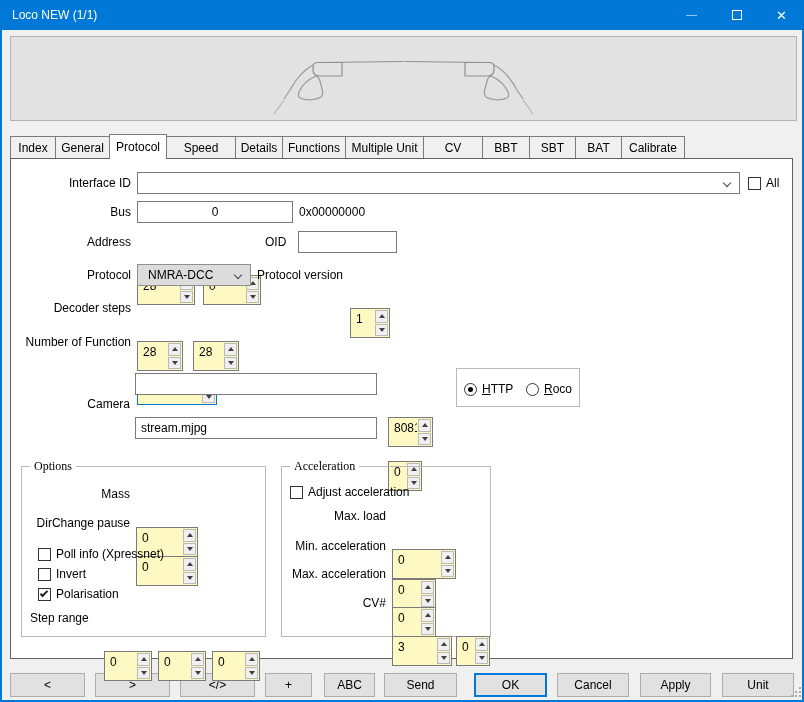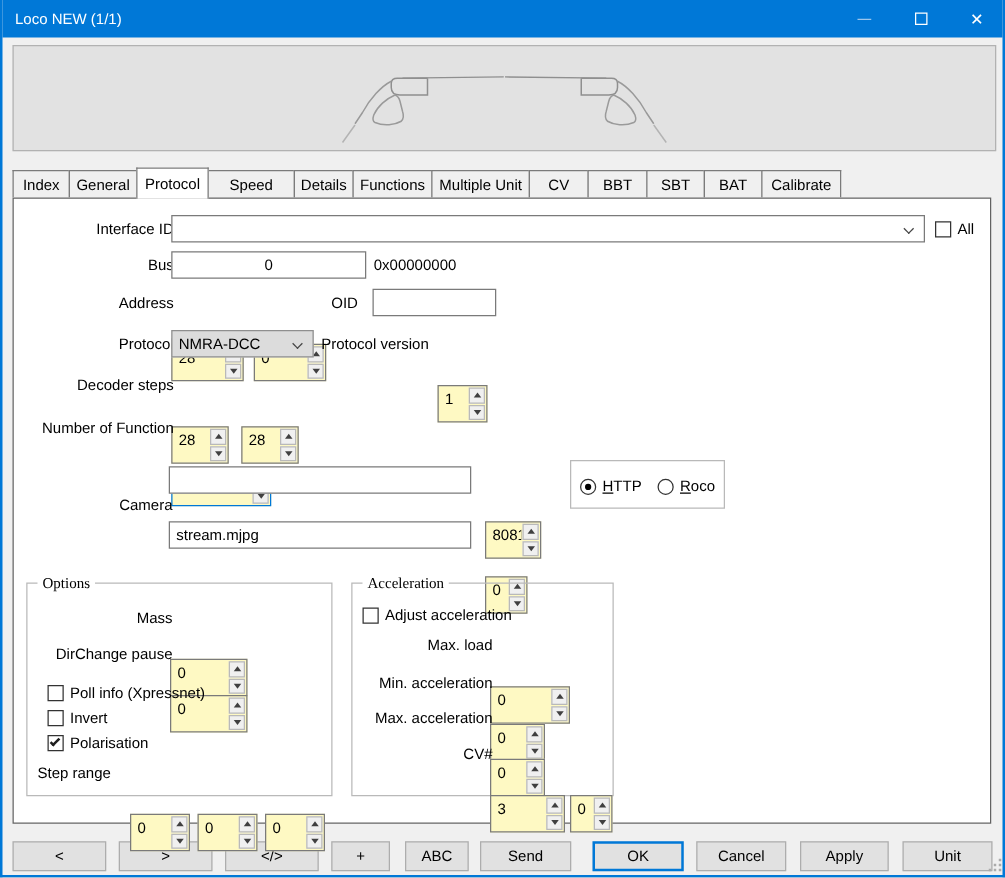--- a/index.html
+++ b/index.html
@@ -20,27 +20,27 @@
   
   .tabs { position:absolute; left:8px; top:136px; height:22px; display:flex; align-items:flex-end; }
   .tab { height:22px; background:#f0f0f0; border:1px solid #7b7b7b; border-bottom:none;
          display:flex; align-items:center; justify-content:center; margin-left:-1px; z-index:1; }
   .tab:first-child { margin-left:0; }
   .tab.active { height:25px; background:#fff; position:relative; top:1px; z-index:3; }
   
   .page { position:absolute; left:8px; top:158px; width:783px; height:501px;
           background:#fff; border:1px solid #626262; z-index:2; }
   .lbl { position:absolute; height:22px; line-height:22px; white-space:nowrap; }
-  .r { text-align:right;margin-left:8px; }
+  .r { text-align:right; }
   .tf { position:absolute; height:22px; border:1px solid #7a7a7a; background:#fff;
         padding-left:5px; line-height:20px; white-space:nowrap; overflow:hidden; }
   .tf.center { text-align:center; padding-left:0; }
   
   .combo { position:absolute; height:22px; border:1px solid #7a7a7a; background:#fff;
-           line-height:20px; padding-left:5px; }
+           line-height:20px; padding-left:10px; }
   .combo.gray { background:#dcdcdc; border-color:#8f8f8f; }
   .chev { position:absolute; right:9px; top:7px; width:6px; height:6px;
           border-left:1px solid #444; border-bottom:1px solid #444; transform:rotate(-45deg); }
   
   .spin { position:absolute; height:30px; border:1px solid #7a7a7a; background:#fef9c3; display:flex;margin-top:44px; }
   .spin.focus { border-color:#0078d7; }
   .spin-val { flex:1; padding-left:5px; line-height:20px; white-space:nowrap; overflow:hidden; }
   .spin-btns { width:15px; display:flex; flex-direction:column; padding:1px; gap:1px; }
   .sb { flex:1; background:#f0f0f0; border:1px solid #b9b9b9; display:flex; align-items:center; justify-content:center; }
   .tri-up { width:0; height:0; border-left:3px solid transparent; border-right:3px solid transparent; border-bottom:4px solid #404040; }
@@ -112,21 +112,21 @@
       </div>
     <div class="tab" style="width:48px">
         <span>Details</span>
       </div>
     <div class="tab" style="width:64px">
         <span>Functions</span>
       </div>
     <div class="tab" style="width:79px">
         <span>Multiple Unit</span>
       </div>
-    <div class="tab" style="width:48px">
+    <div class="tab" style="width:60px">
         <span>CV</span>
       </div>
     <div class="tab" style="width:48px">
         <span>BBT</span>
       </div>
     <div class="tab" style="width:47px">
         <span>SBT</span>
       </div>
     <div class="tab" style="width:47px">
         <span>BAT</span>

